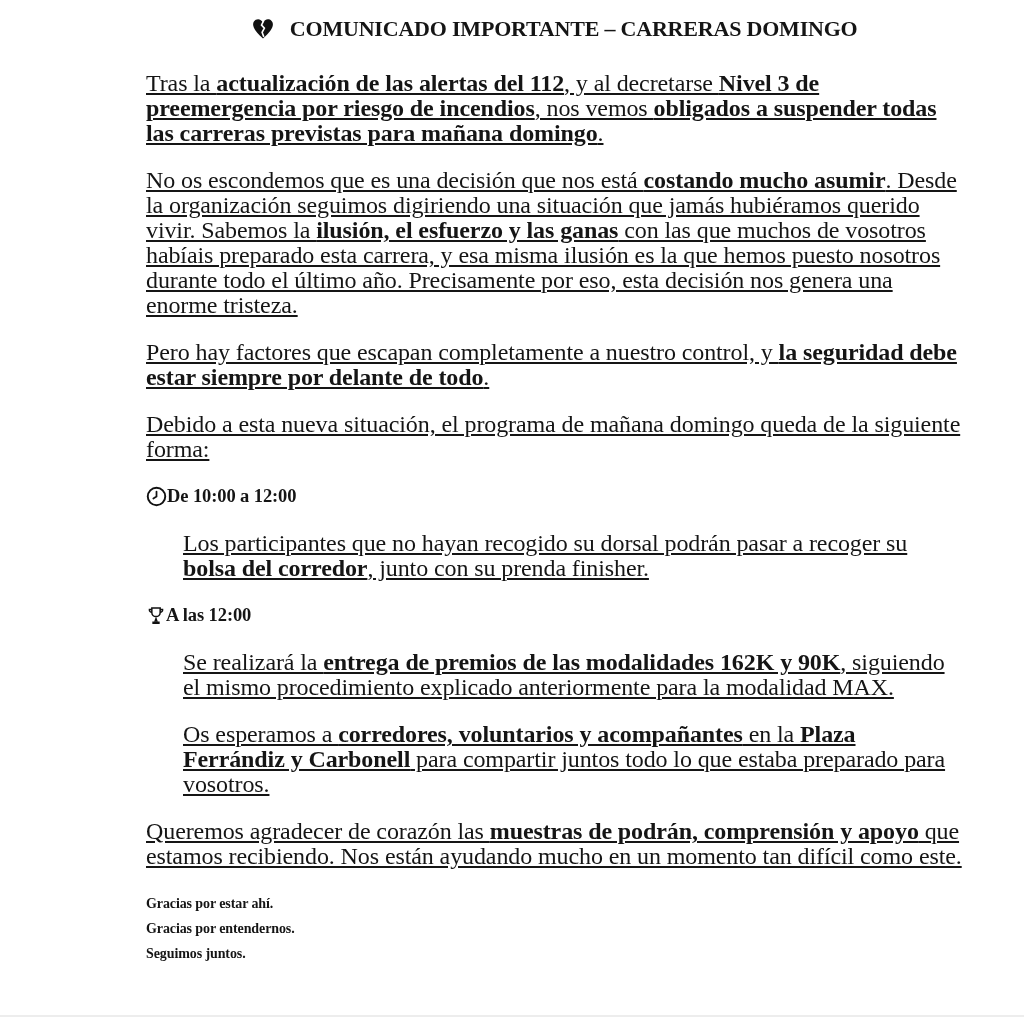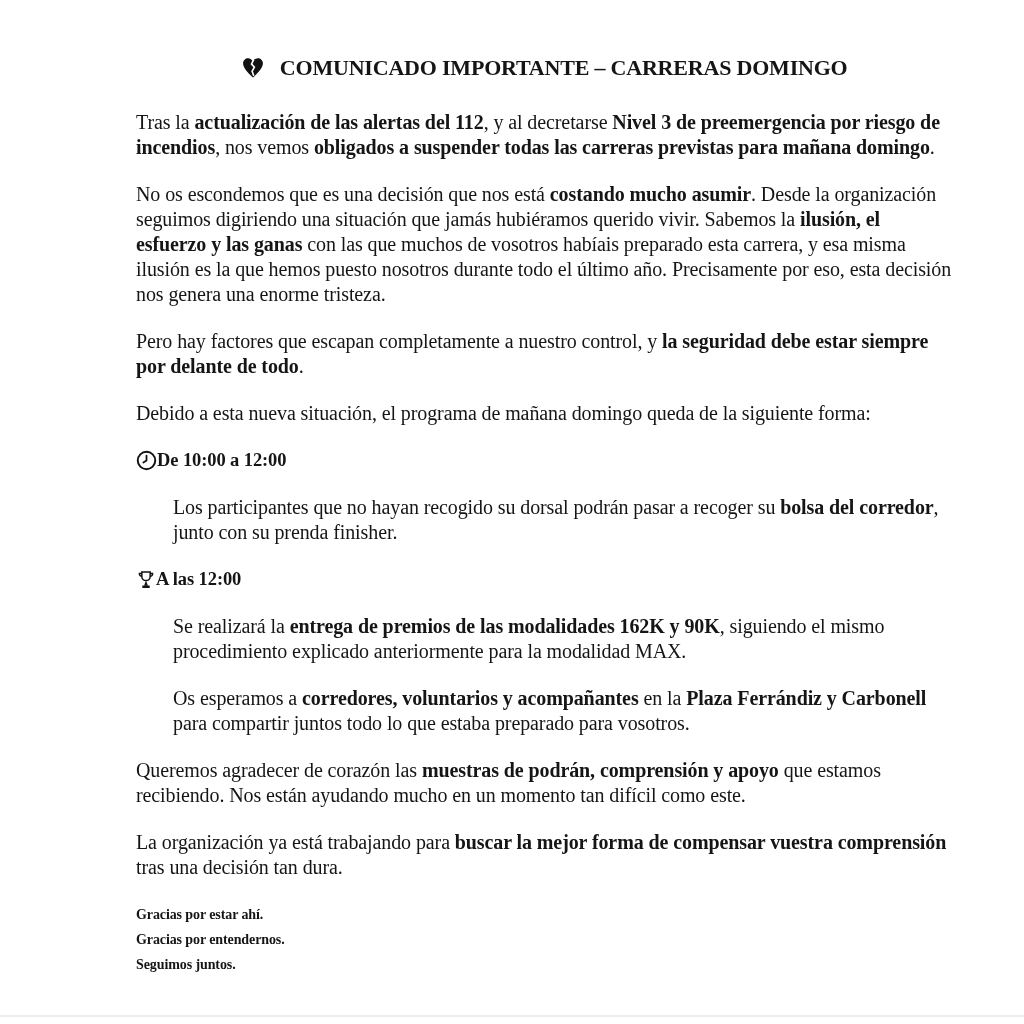--- a/index.html
+++ b/index.html
@@ -11,44 +11,44 @@
   }
   .page {
     position: relative;
     width: 1024px;
     height: 1024px;
     background: #ffffff;
     overflow: hidden;
   }
   .doc {
     position: absolute;
-    left: 136px;
+    left: 146px;
     top: 14px;
     width: 817px;
-    margin-top: 39px;
   }
   .title {
     text-align: center;
     font-weight: bold;
     font-size: 22px;
     line-height: 30px;
     letter-spacing: -0.2px;
     margin-bottom: 22px;
     white-space: nowrap;
   }
   .title .ticon {
     display: inline-block;
     vertical-align: -5px;
     margin-right: 9px;
   }
   p.para {
-    font-size: 20px;
+    font-size: 24px;
     line-height: 25px;
     letter-spacing: -0.1px;
     margin-bottom: 22px;
+    text-decoration: underline;
   }
   p.para .b { font-weight: bold; }
   p.para.indent { padding-left: 37px; }
   .heading {
     font-size: 18.5px;
     line-height: 25px;
     font-weight: bold;
     letter-spacing: -0.1px;
     margin-bottom: 22px;
     display: flex;
@@ -110,21 +110,20 @@
               <path d="M7 4.2H4a3 3 0 0 0 3.2 3.4M17 4.2h3a3 3 0 0 1-3.2 3.4" fill="none" stroke="#111" stroke-width="1.6"></path>
               <path d="M12 12.6l-2.3 6.2h4.6Z" fill="#111"></path>
               <rect x="7.6" y="18.6" width="8.8" height="3" fill="#111"></rect>
             </svg>
           </span>
           <span>A las 12:00</span>
         </div>
         <p class="para indent"><span>Se realizará la </span><span class="b">entrega de premios de las modalidades 162K y 90K</span><span>, siguiendo el mismo procedimiento explicado anteriormente para la modalidad MAX.</span></p>
         <p class="para indent"><span>Os esperamos a </span><span class="b">corredores, voluntarios y acompañantes</span><span> en la </span><span class="b">Plaza Ferrándiz y Carbonell</span><span> para compartir juntos todo lo que estaba preparado para vosotros.</span></p>
         <p class="para"><span>Queremos agradecer de corazón las </span><span class="b">muestras de podrán, comprensión y apoyo</span><span> que estamos recibiendo. Nos están ayudando mucho en un momento tan difícil como este.</span></p>
-        <p class="para"><span>La organización ya está trabajando para </span><span class="b">buscar la mejor forma de compensar vuestra comprensión</span><span> tras una decisión tan dura.</span></p>
         <div class="closing">
           <div>Gracias por estar ahí.</div>
           <div>Gracias por entendernos.</div>
           <div>Seguimos juntos.</div>
         </div>
       </div>
   </div>
   <div class="scan-line"></div>
 </div>
 

